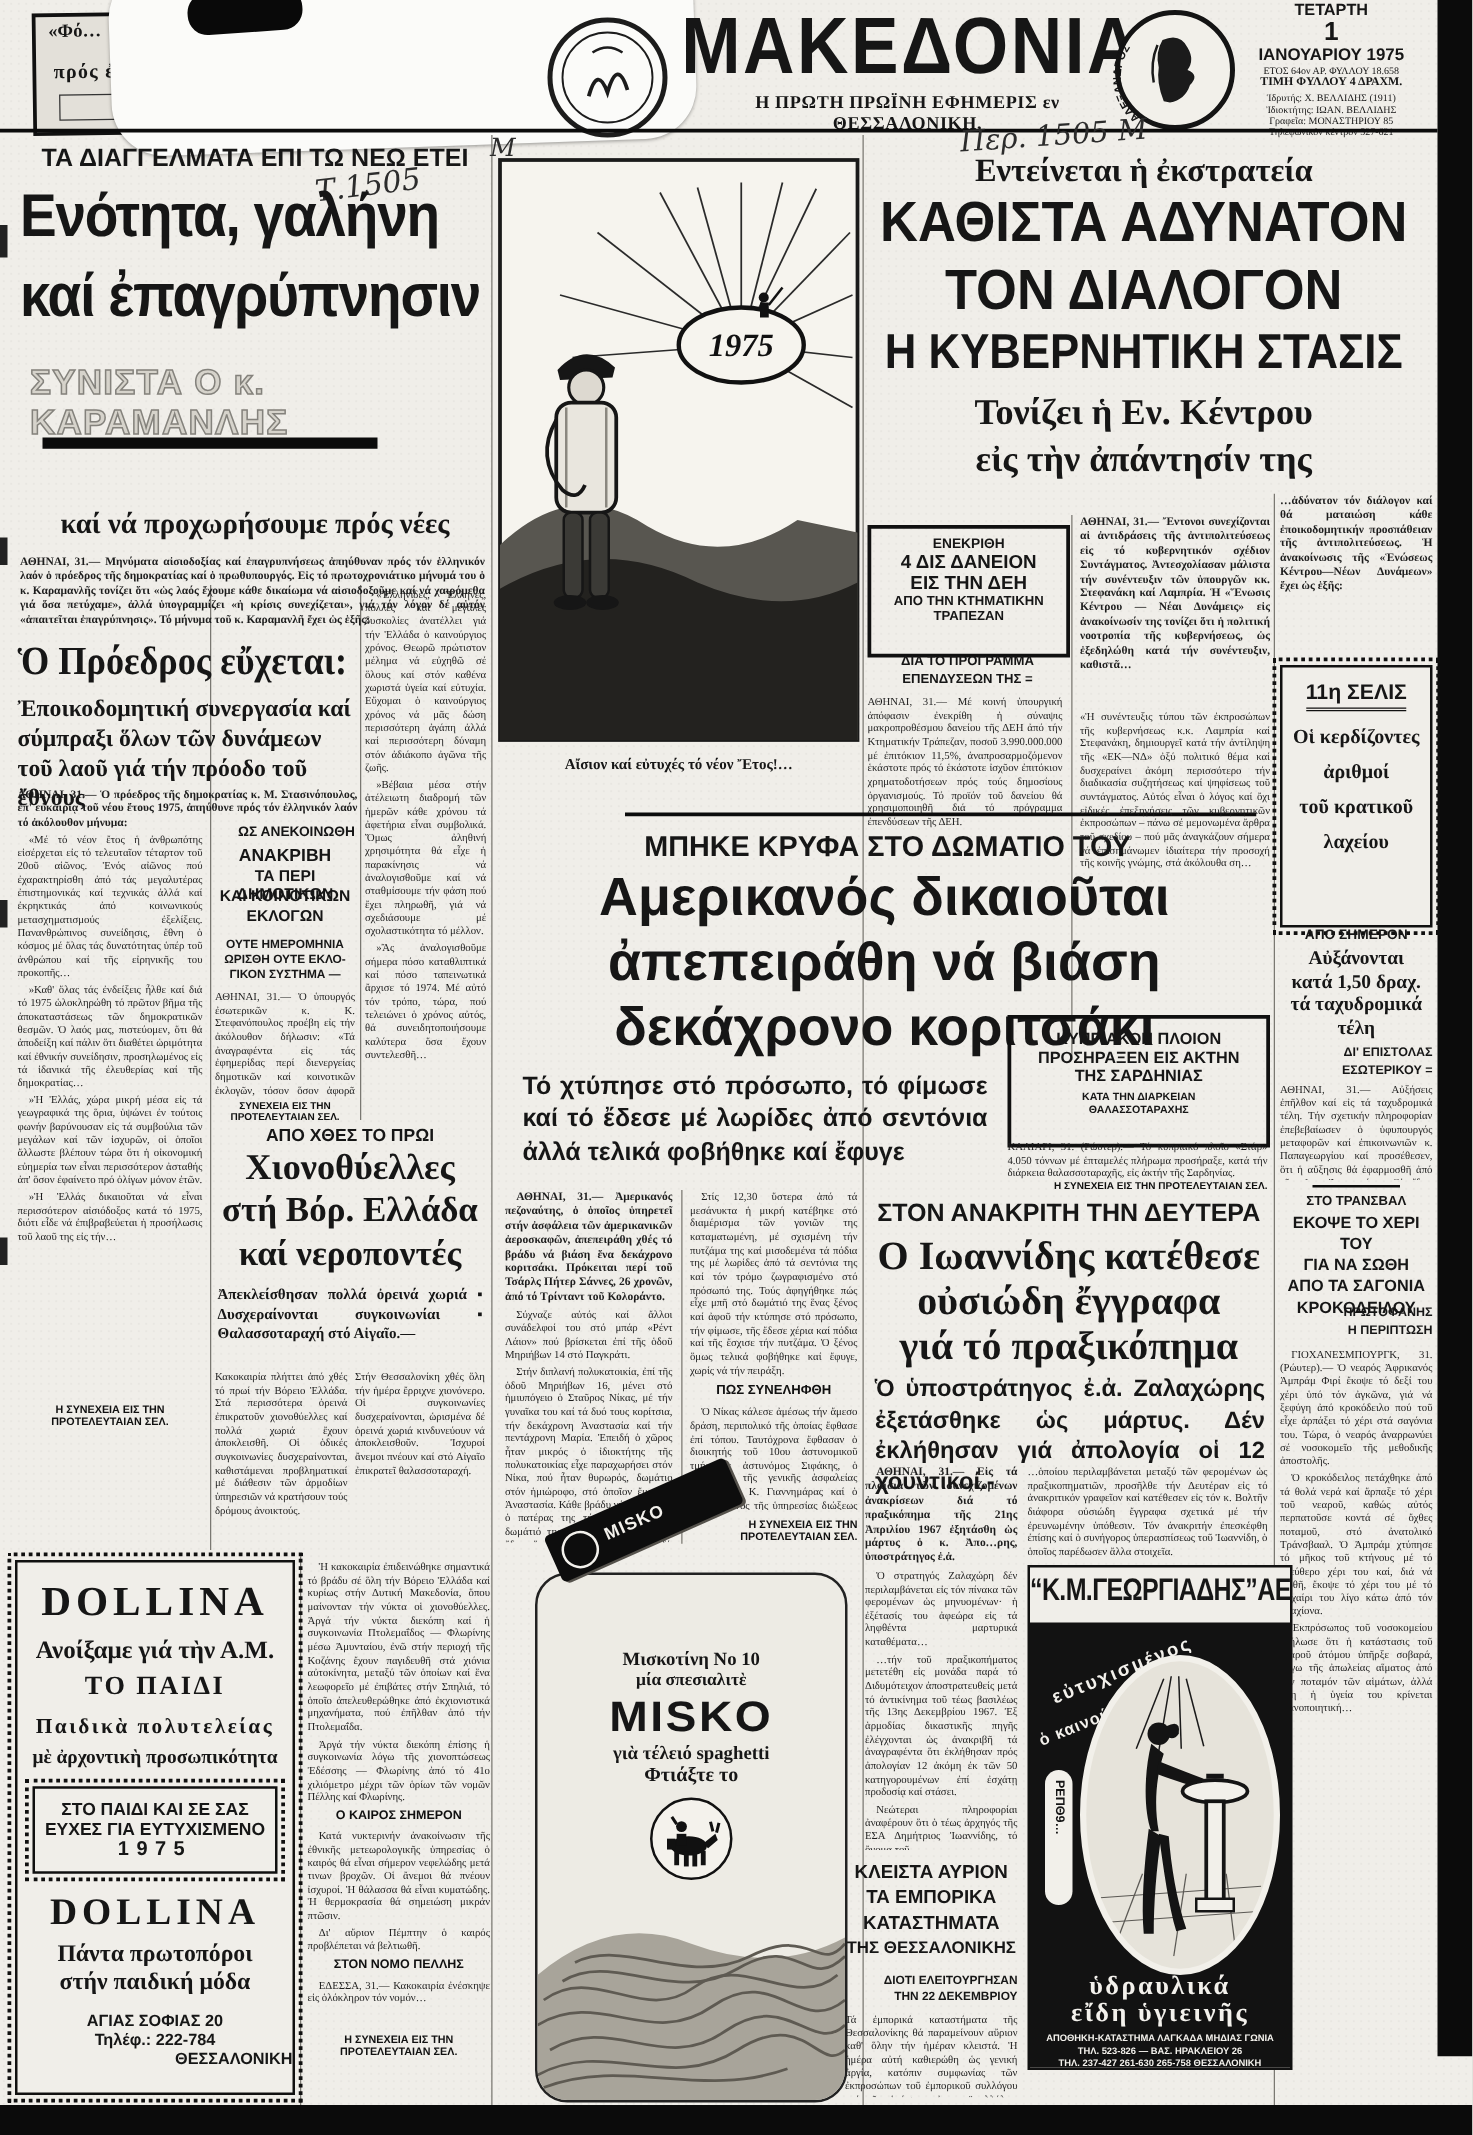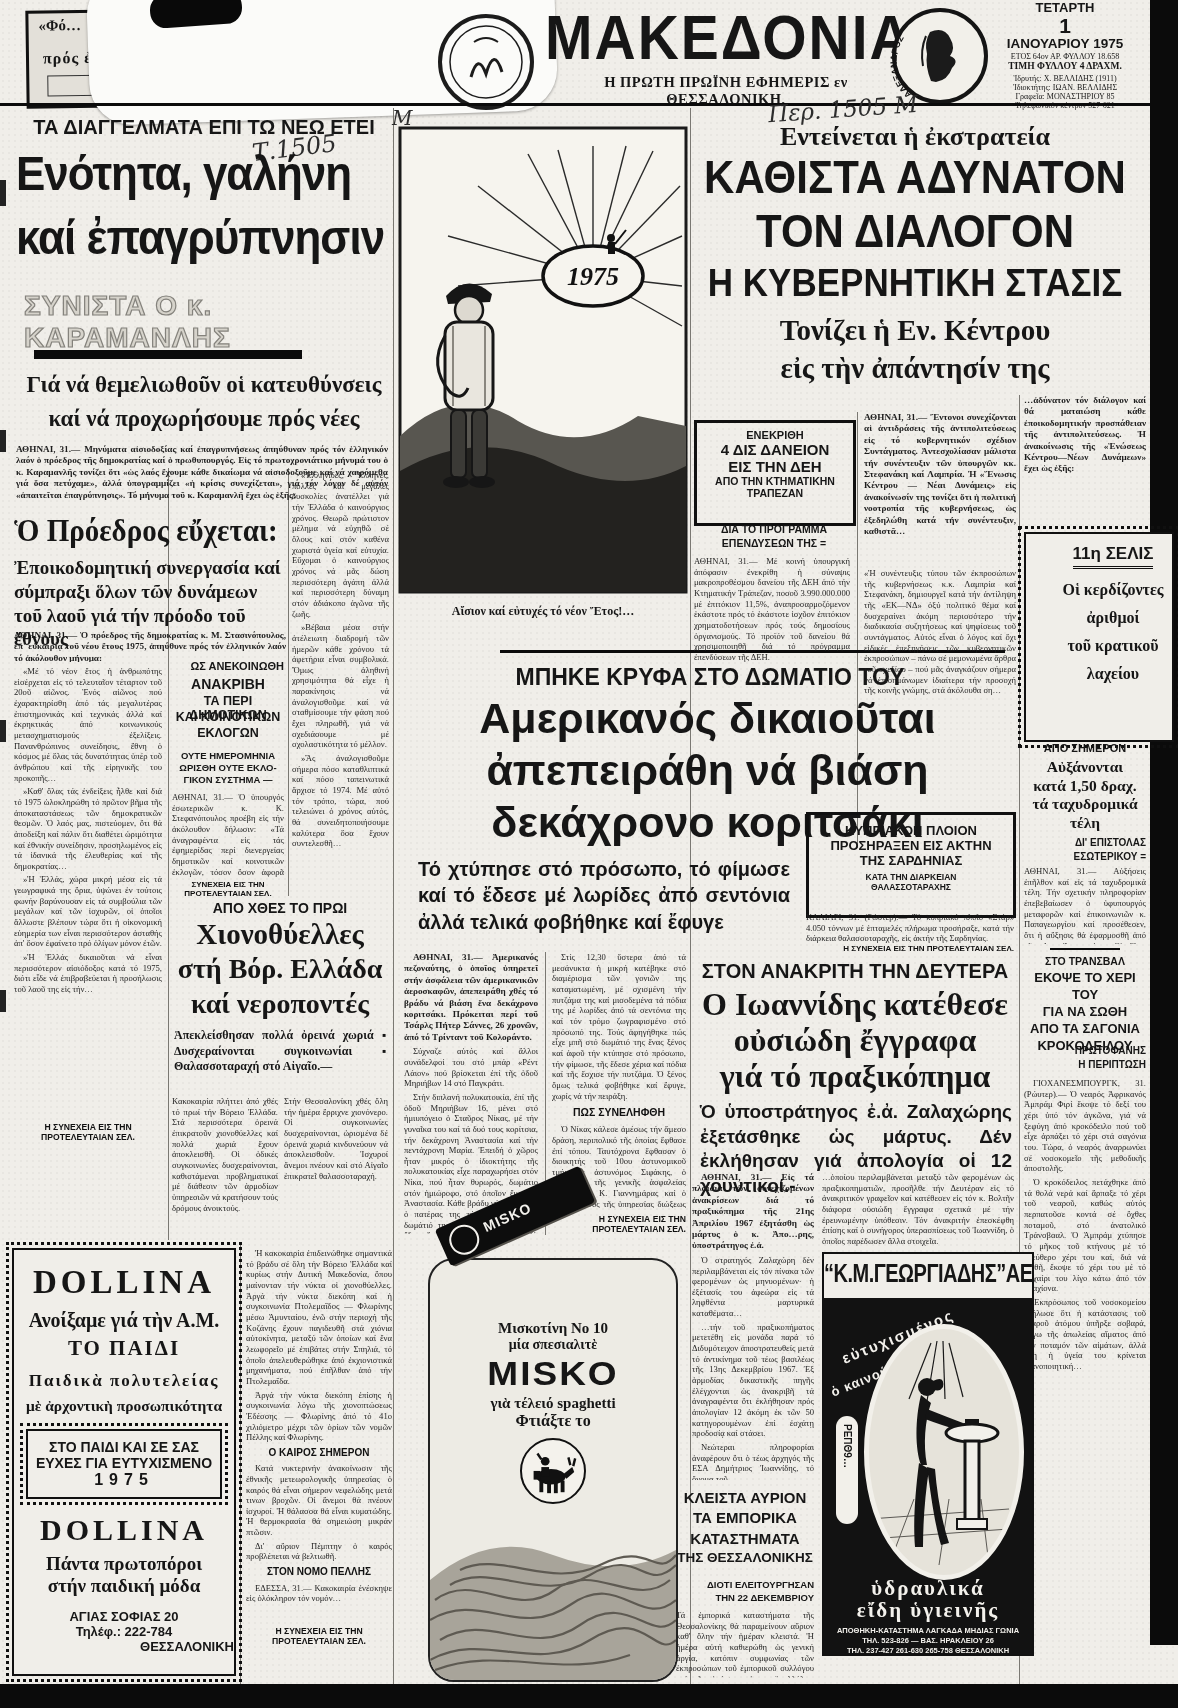--- a/index.html
+++ b/index.html
@@ -93,21 +93,20 @@
   <div class="vr" style="left:1019px;top:395px;height:1289px;"></div>
   <div class="vr" style="left:240px;top:1245px;height:439px;"></div>
 
   <div class="x sans b ctr" style="left:28px;top:116px;width:352px;font-size:20px;">ΤΑ ΔΙΑΓΓΕΛΜΑΤΑ ΕΠΙ ΤΩ ΝΕΩ ΕΤΕΙ</div>
   <div class="x hw" style="left:252px;top:134px;font-size:24px;transform:rotate(-7deg);">Τ.1505</div>
   <div class="x hw" style="left:392px;top:106px;font-size:20px;">Μ</div>
   <div class="x sans b" style="left:16px;top:146px;width:376px;font-size:44px;letter-spacing:-1px;transform:scaleY(1.1);transform-origin:top left;">Ενότητα, γαλήνη</div>
   <div class="x sans b" style="left:16px;top:210px;width:376px;font-size:44px;letter-spacing:-1px;transform:scaleY(1.1);transform-origin:top left;">καί ἐπαγρύπνησιν</div>
   <div class="x sans b ghost" style="left:24px;top:290px;width:360px;font-size:28px;letter-spacing:1px;">ΣΥΝΙΣΤΑ Ο κ. ΚΑΡΑΜΑΝΛΗΣ</div>
   <div class="hr" style="left:34px;top:350px;width:268px;height:9px;"></div>
-  <div class="x b ctr" style="left:20px;top:372px;width:368px;font-size:23px;">Γιά νά θεμελιωθοῦν οἱ κατευθύνσεις</div>
   <div class="x b ctr" style="left:20px;top:406px;width:368px;font-size:23px;">καί νά προχωρήσουμε πρός νέες</div>
   <div class="x tj tjb" style="left:16px;top:444px;width:372px;height:64px;">ΑΘΗΝΑΙ, 31.— Μηνύματα αἰσιοδοξίας καί ἐπαγρυπνήσεως ἀπηύθυναν πρός τόν ἑλληνικόν λαόν ὁ πρόεδρος τῆς δημοκρατίας καί ὁ πρωθυπουργός. Εἰς τό πρωτοχρονιάτικο μήνυμά του ὁ κ. Καραμανλῆς τονίζει ὅτι «ὡς λαός ἔχουμε κάθε δικαίωμα νά αἰσιοδοξοῦμε καί νά χαιρόμεθα γιά ὅσα πετύχαμε», ἀλλά ὑπογραμμίζει «ἡ κρίσις συνεχίζεται», γιά τόν λόγον δέ αὐτόν «ἀπαιτεῖται ἐπαγρύπνησις». Τό μήνυμα τοῦ κ. Καραμανλῆ ἔχει ὡς ἑξῆς:</div>
 
   <div class="x hw" style="left:768px;top:96px;font-size:23px;transform:rotate(-4deg);">Περ. 1505 Μ</div>
   <div class="x b ctr" style="left:700px;top:122px;width:430px;font-size:26px;">Εντείνεται ἡ ἐκστρατεία</div>
   <div class="x sans b ctr" style="left:694px;top:152px;width:442px;font-size:42px;transform:scaleY(1.08);transform-origin:top;">ΚΑΘΙΣΤΑ ΑΔΥΝΑΤΟΝ</div>
   <div class="x sans b ctr" style="left:694px;top:206px;width:442px;font-size:42px;transform:scaleY(1.08);transform-origin:top;">ΤΟΝ ΔΙΑΛΟΓΟΝ</div>
   <div class="x sans b ctr" style="left:694px;top:260px;width:442px;font-size:35px;transform:scaleY(1.12);transform-origin:top;">Η ΚΥΒΕΡΝΗΤΙΚΗ ΣΤΑΣΙΣ</div>
   <div class="x b ctr" style="left:694px;top:314px;width:442px;font-size:29px;">Τονίζει ἡ Εν. Κέντρου</div>
   <div class="x b ctr" style="left:694px;top:352px;width:442px;font-size:29px;">εἰς τὴν ἀπάντησίν της</div>
@@ -263,21 +262,21 @@
   <div class="x sans b ctr" style="left:694px;top:522px;width:160px;font-size:10.5px;line-height:1.35;">
     <div>ΔΙΑ ΤΟ ΠΡΟΓΡΑΜΜΑ</div>
     <div>ΕΠΕΝΔΥΣΕΩΝ ΤΗΣ =</div>
   </div>
   <div class="x tj" style="left:694px;top:556px;width:156px;height:290px;">ΑΘΗΝΑΙ, 31.— Μέ κοινή ὑπουργική ἀπόφασιν ἐνεκρίθη ἡ σύναψις μακροπροθέσμου δανείου τῆς ΔΕΗ ἀπό τήν Κτηματικήν Τράπεζαν, ποσοῦ 3.990.000.000 μέ ἐπιτόκιον 11,5%, ἀναπροσαρμοζόμενον ἑκάστοτε πρός τό ἑκάστοτε ἰσχῦον ἐπιτόκιον χρηματοδοτήσεων πρός τούς δημοσίους ὀργανισμούς. Τό προϊόν τοῦ δανείου θά χρησιμοποιηθῆ διά τό πρόγραμμα ἐπενδύσεων τῆς ΔΕΗ.</div>
 
   <div class="x tj tjb" style="left:864px;top:412px;width:152px;height:152px;">ΑΘΗΝΑΙ, 31.— Ἔντονοι συνεχίζονται αἱ ἀντιδράσεις τῆς ἀντιπολιτεύσεως εἰς τό κυβερνητικόν σχέδιον Συντάγματος. Ἀντεσχολίασαν μάλιστα τήν συνέντευξιν τῶν ὑπουργῶν κκ. Στεφανάκη καί Λαμπρία. Ἡ «Ἕνωσις Κέντρου — Νέαι Δυνάμεις» εἰς ἀνακοίνωσίν της τονίζει ὅτι ἡ πολιτική νοοτροπία τῆς κυβερνήσεως, ὡς ἐξεδηλώθη κατά τήν συνέντευξιν, καθιστᾶ…</div>
   <div class="x tj" style="left:864px;top:568px;width:152px;height:280px;">«Ἡ συνέντευξις τύπου τῶν ἐκπροσώπων τῆς κυβερνήσεως κ.κ. Λαμπρία καί Στεφανάκη, δημιουργεῖ κατά τήν ἀντίληψη τῆς «ΕΚ—ΝΔ» ὀξύ πολιτικό θέμα καί δυσχεραίνει ἀκόμη περισσότερο τήν διαδικασία συζητήσεως καί ψηφίσεως τοῦ συντάγματος. Αὐτός εἶναι ὁ λόγος καί ὄχι εἰδικές ἐπεξηγήσεις τῶν κυβερνητικῶν ἐκπροσώπων – πάνω σέ μεμονωμένα ἄρθρα τοῦ σχεδίου – πού μᾶς ἀναγκάζουν σήμερα νά ἐπισημάνωμεν ἰδιαίτερα τήν προσοχή τῆς κοινῆς γνώμης, στά ἀκόλουθα ση…</div>
   <div class="x tj tjb" style="left:1024px;top:395px;width:122px;height:126px;">…ἀδύνατον τόν διάλογον καί θά ματαιώση κάθε ἐποικοδομητικήν προσπάθειαν τῆς ἀντιπολιτεύσεως. Ἡ ἀνακοίνωσις τῆς «Ἑνώσεως Κέντρου—Νέων Δυνάμεων» ἔχει ὡς ἑξῆς:</div>
 
-  <div class="x scallop ctr" style="left:1024px;top:532px;width:118px;height:196px;padding-top:10px;padding-left:28px;">
+  <div class="x scallop ctr" style="left:1024px;top:532px;width:118px;height:196px;padding-top:10px;">
     <div class="sans b" style="font-size:17px;border-bottom:3px double #111;display:inline-block;padding-bottom:2px;">11η ΣΕΛΙΣ</div>
     <div class="b" style="font-size:16px;margin-top:12px;">Οἱ κερδίζοντες</div>
     <div class="b" style="font-size:16px;margin-top:10px;">ἀριθμοί</div>
     <div class="b" style="font-size:16px;margin-top:10px;">τοῦ κρατικοῦ</div>
     <div class="b" style="font-size:16px;margin-top:10px;">λαχείου</div>
   </div>
 
   <div class="x sans b ctr" style="left:1024px;top:742px;width:122px;font-size:11px;">ΑΠΟ ΣΗΜΕΡΟΝ</div>
   <div class="x b ctr" style="left:1024px;top:758px;width:122px;font-size:15.5px;line-height:1.2;">
     <div>Αὐξάνονται</div>

